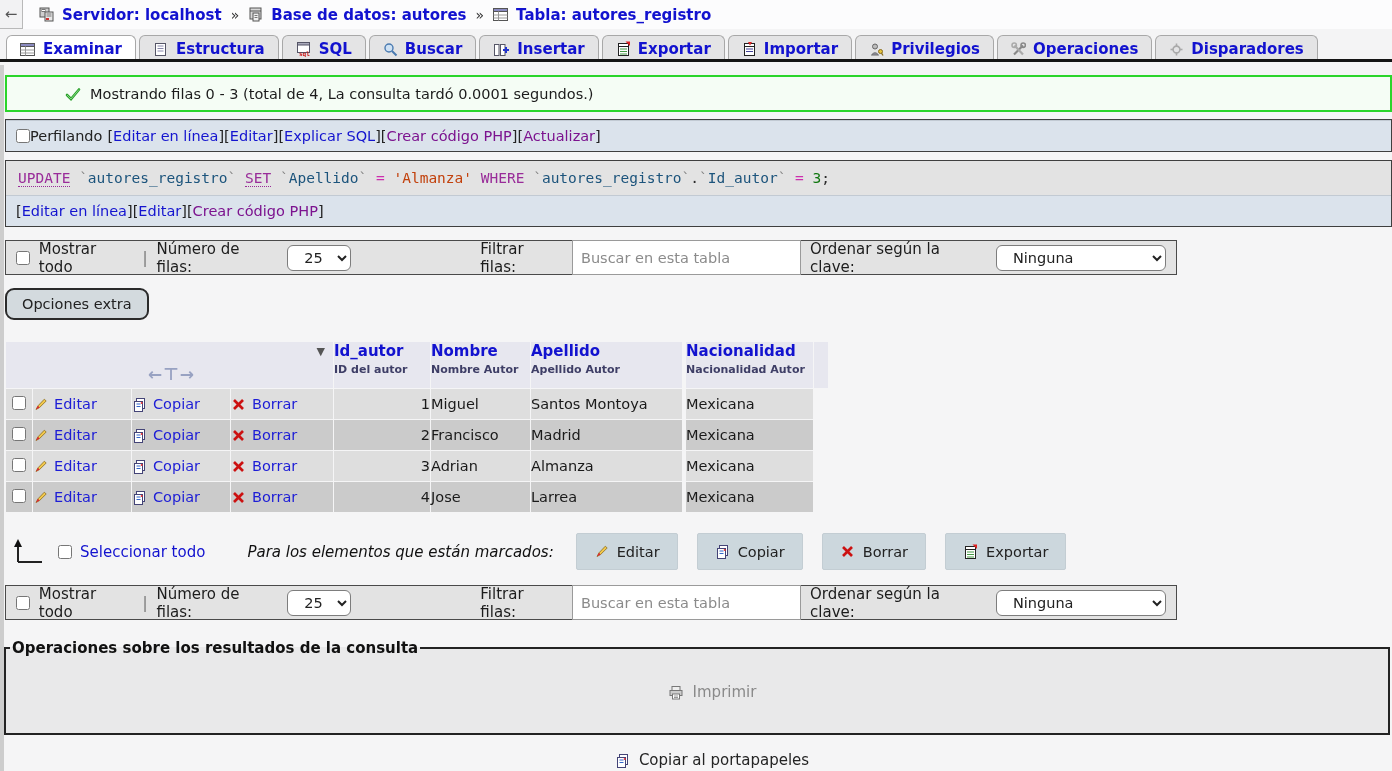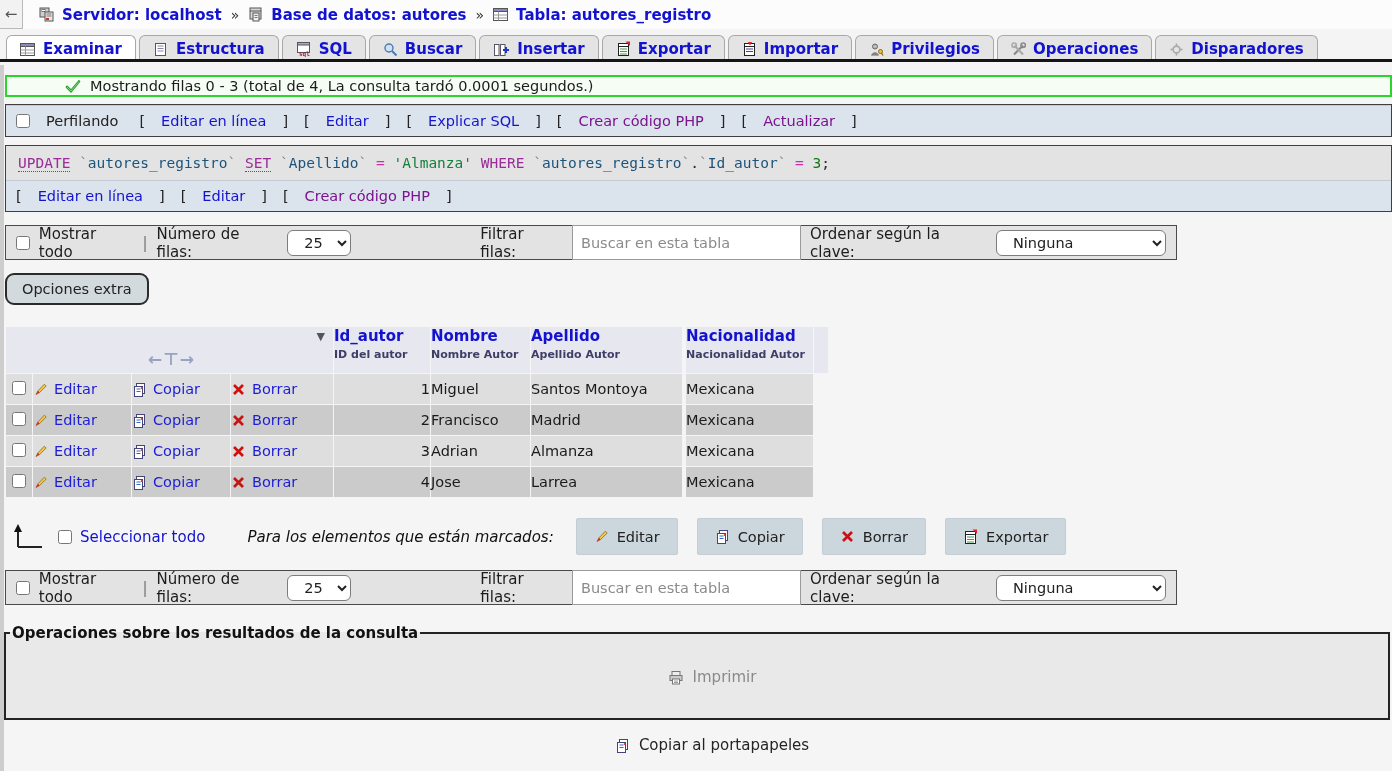--- a/index.html
+++ b/index.html
@@ -25,36 +25,36 @@
 
   
   .tabbar { display:flex; align-items:flex-end; background:#f4f4f5; padding:2px 0 0 6px; gap:3px;
     border-bottom:3px solid #151515; height:33px; }
   .tab { display:flex; align-items:center; gap:7px; padding:4px 13px 1px; background:#e4e4e5;
     border:1px solid #a8a8a8; border-bottom:none; border-radius:6px 6px 0 0;
     font-weight:bold; font-size:15px; color:#1212cf; white-space:nowrap; }
   .tab.active { background:#ffffff; }
 
   
-  .msg { margin:13px 0 7px 5px; border:2px solid #2bd52b; background:#f5fdf5; height:22px;
+  .msg { margin:13px 0 7px 5px; border:2px solid #2bd52b; background:#f5fdf5; height:37px;
     display:flex; align-items:center; padding-left:58px; gap:9px; font-size:14.5px; color:#1c1c1c; }
 
   
   .query-block { margin:0 0 8px 5px; border:1px solid #3f3f3f; }
   .sql-row { background:#e3e3e3; padding:9px 12px; font-family:"DejaVu Sans Mono","Liberation Mono",monospace;
     font-size:14.5px; }
   .qlinks-row { background:#dbe3ec; border-top:1px solid #c2cad3; padding:7px 10px;
-    display:flex; align-items:center; gap:16px; font-size:14.5px; }
+    display:flex; align-items:center; gap:0; font-size:14.5px; }
   .qlinks-row .bracket { color:#222; }
   .tk-kwu { color:#992c99; border-bottom:1px dotted #992c99; }
   .tk-kw  { color:#992c99; }
   .tk-bt  { color:#828282; }
   .tk-id  { color:#1c547c; }
   .tk-op  { color:#cc2fae; }
-  .tk-str { color:#15803d; }
+  .tk-str { color:#c2410c; }
   .tk-num { color:#107710; }
   .tk-pl  { color:#2a2a2a; }
 
   
   .controls { margin-left:5px; width:1172px; height:35px; border:1px solid #4a4a4a; background:#e3e3e3;
     display:flex; align-items:center; padding:0 10px; gap:9px; font-size:15px; }
   .controls .divider { color:#777; }
   .controls label { color:#1c1c1c; }
   .sel { font-size:14.5px; padding:2px 12px; border:1px solid #7d7d7d; border-radius:6px;
     background:#fff; color:#222; font-family:inherit; height:26px; }

